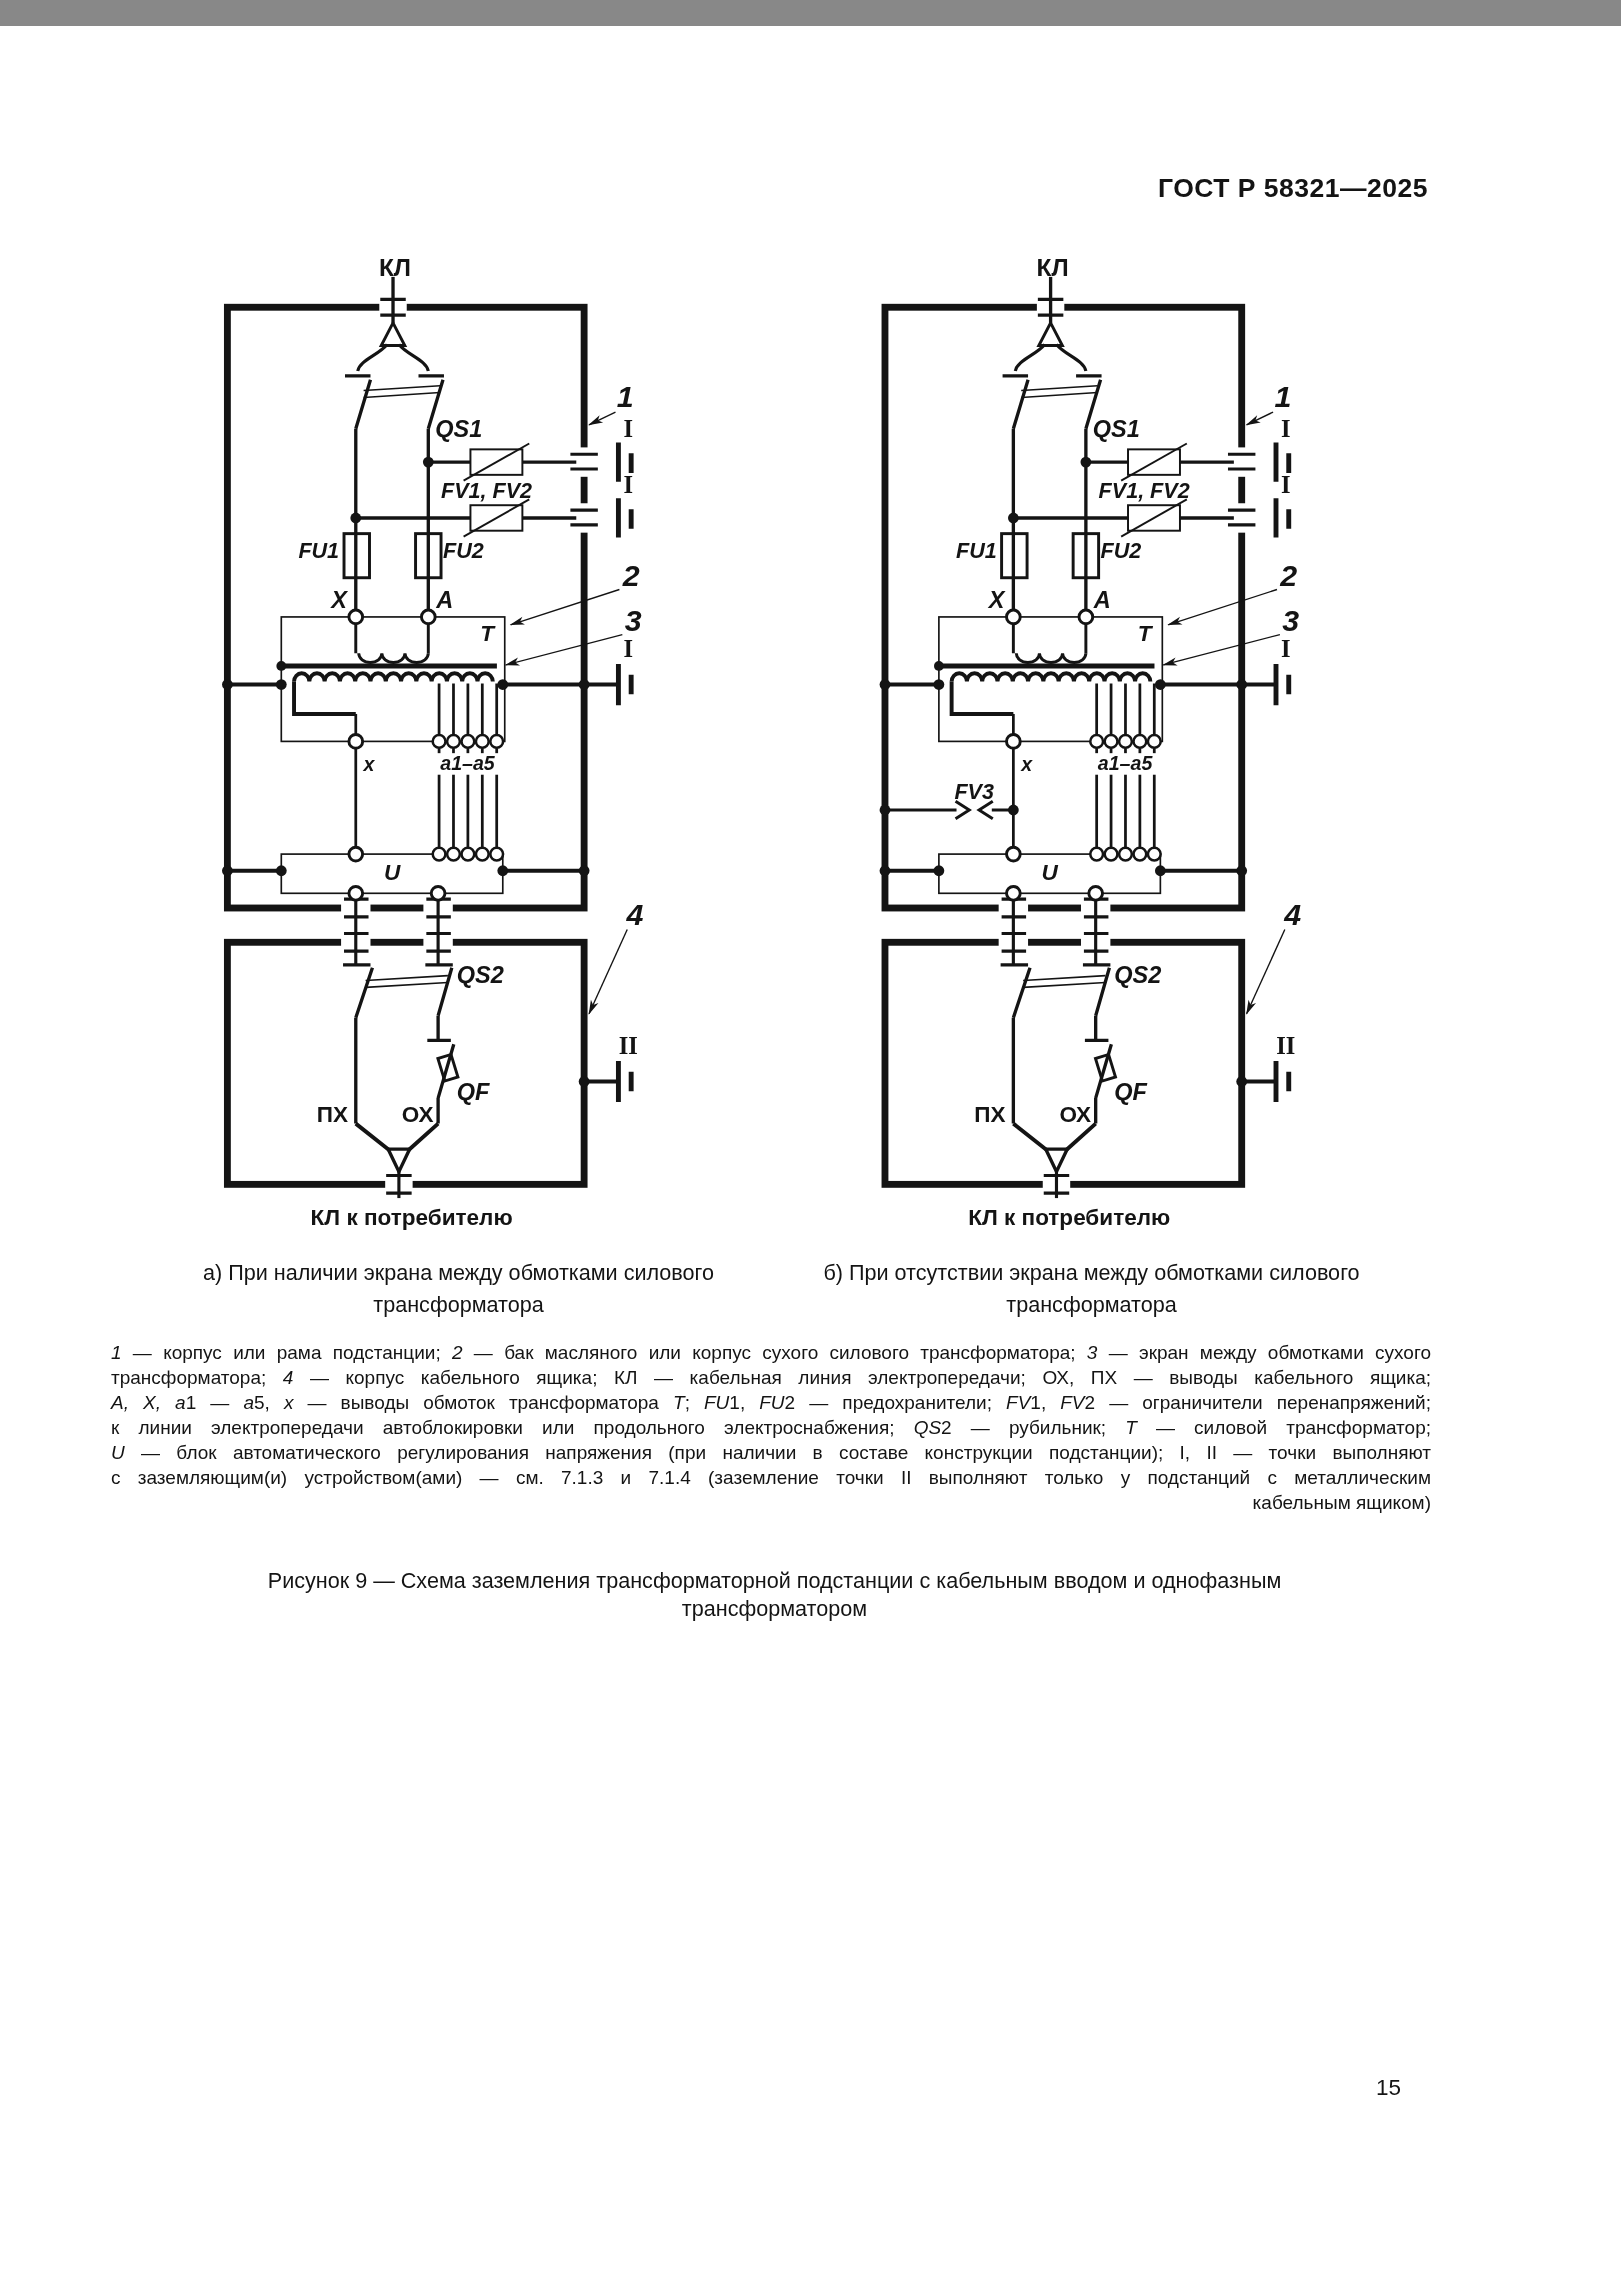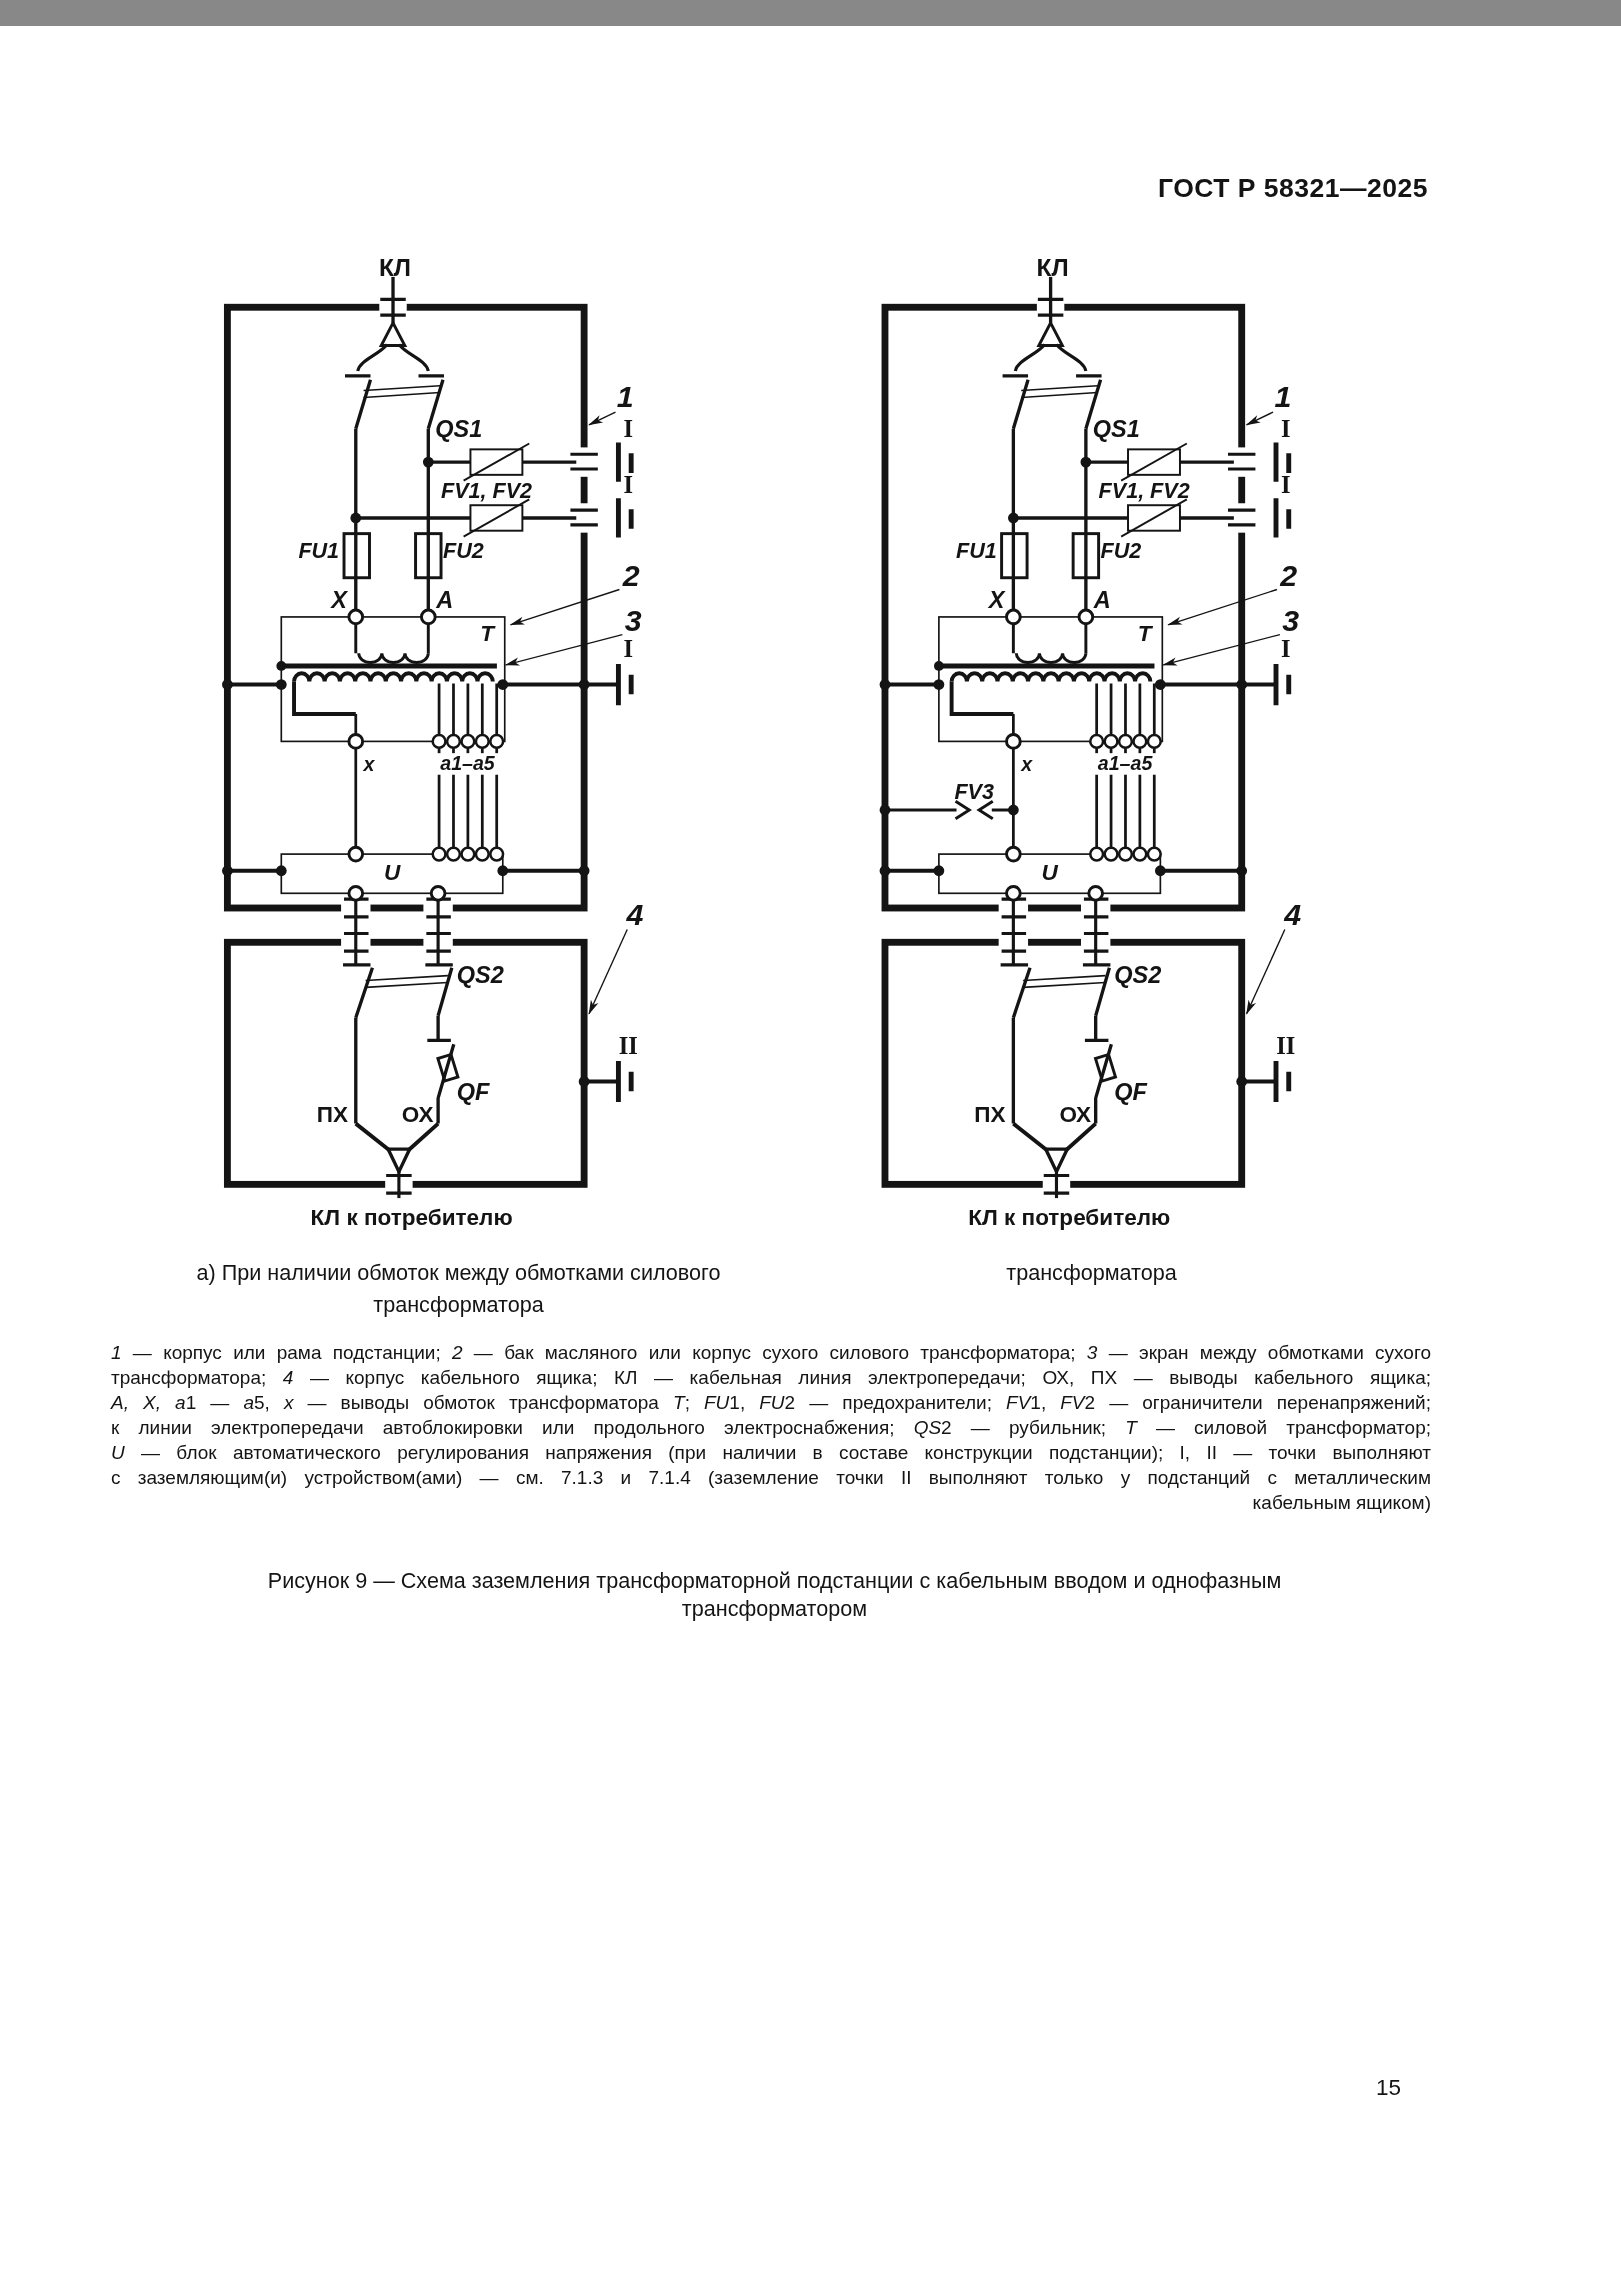--- a/index.html
+++ b/index.html
@@ -207,24 +207,25 @@
         <path class="w32" d="M232,800 H305 M341,800 H363"></path>
         <path class="w3" d="M304,791 L318,800 L304,809 M342,791 L328,800 L342,809"></path>
         <circle cx="232" cy="800" r="5.5" fill="#141414"></circle>
         <circle cx="363" cy="800" r="5.5" fill="#141414"></circle>
         <text class="li t22" x="323" y="789" text-anchor="middle">FV3</text>
       </g>
     </g>
   </svg>
 
   <div class="cap" style="top:1231px;left:135px;">
-    <span style="display:block">а) При наличии обмоток между обмотками силового</span>
+    <span style="display:block">а) При наличии экрана между обмотками силового</span>
     <span style="display:block">трансформатора</span>
   </div>
   <div class="cap" style="top:1231px;left:768px;">
+    <span style="display:block">б) При отсутствии экрана между обмотками силового</span>
     <span style="display:block">трансформатора</span>
   </div>
 
   <div class="legend">
       <div class="legend-line legend-justify"><span class="it">1</span><span> — корпус или рама подстанции; </span><span class="it">2</span><span> — бак масляного или корпус сухого силового трансформатора; </span><span class="it">3</span><span> — экран между обмотками сухого</span></div>
       <div class="legend-line legend-justify"><span>трансформатора; </span><span class="it">4</span><span> — корпус кабельного ящика; КЛ — кабельная линия электропередачи; ОХ, ПХ — выводы кабельного ящика;</span></div>
       <div class="legend-line legend-justify"><span class="it">A, X, a</span><span>1 — </span><span class="it">a</span><span>5, </span><span class="it">x</span><span> — выводы обмоток трансформатора </span><span class="it">T</span><span>; </span><span class="it">FU</span><span>1, </span><span class="it">FU</span><span>2 — предохранители; </span><span class="it">FV</span><span>1, </span><span class="it">FV</span><span>2 — ограничители перенапряжений;</span></div>
       <div class="legend-line legend-justify"><span>к линии электропередачи автоблокировки или продольного электроснабжения; </span><span class="it">QS</span><span>2 — рубильник; </span><span class="it">T</span><span> — силовой трансформатор;</span></div>
       <div class="legend-line legend-justify"><span class="it">U</span><span> — блок автоматического регулирования напряжения (при наличии в составе конструкции подстанции); I, II — точки выполняют</span></div>
       <div class="legend-line legend-justify"><span>с заземляющим(и) устройством(ами) — см. 7.1.3 и 7.1.4 (заземление точки II выполняют только у подстанций с металлическим</span></div>

